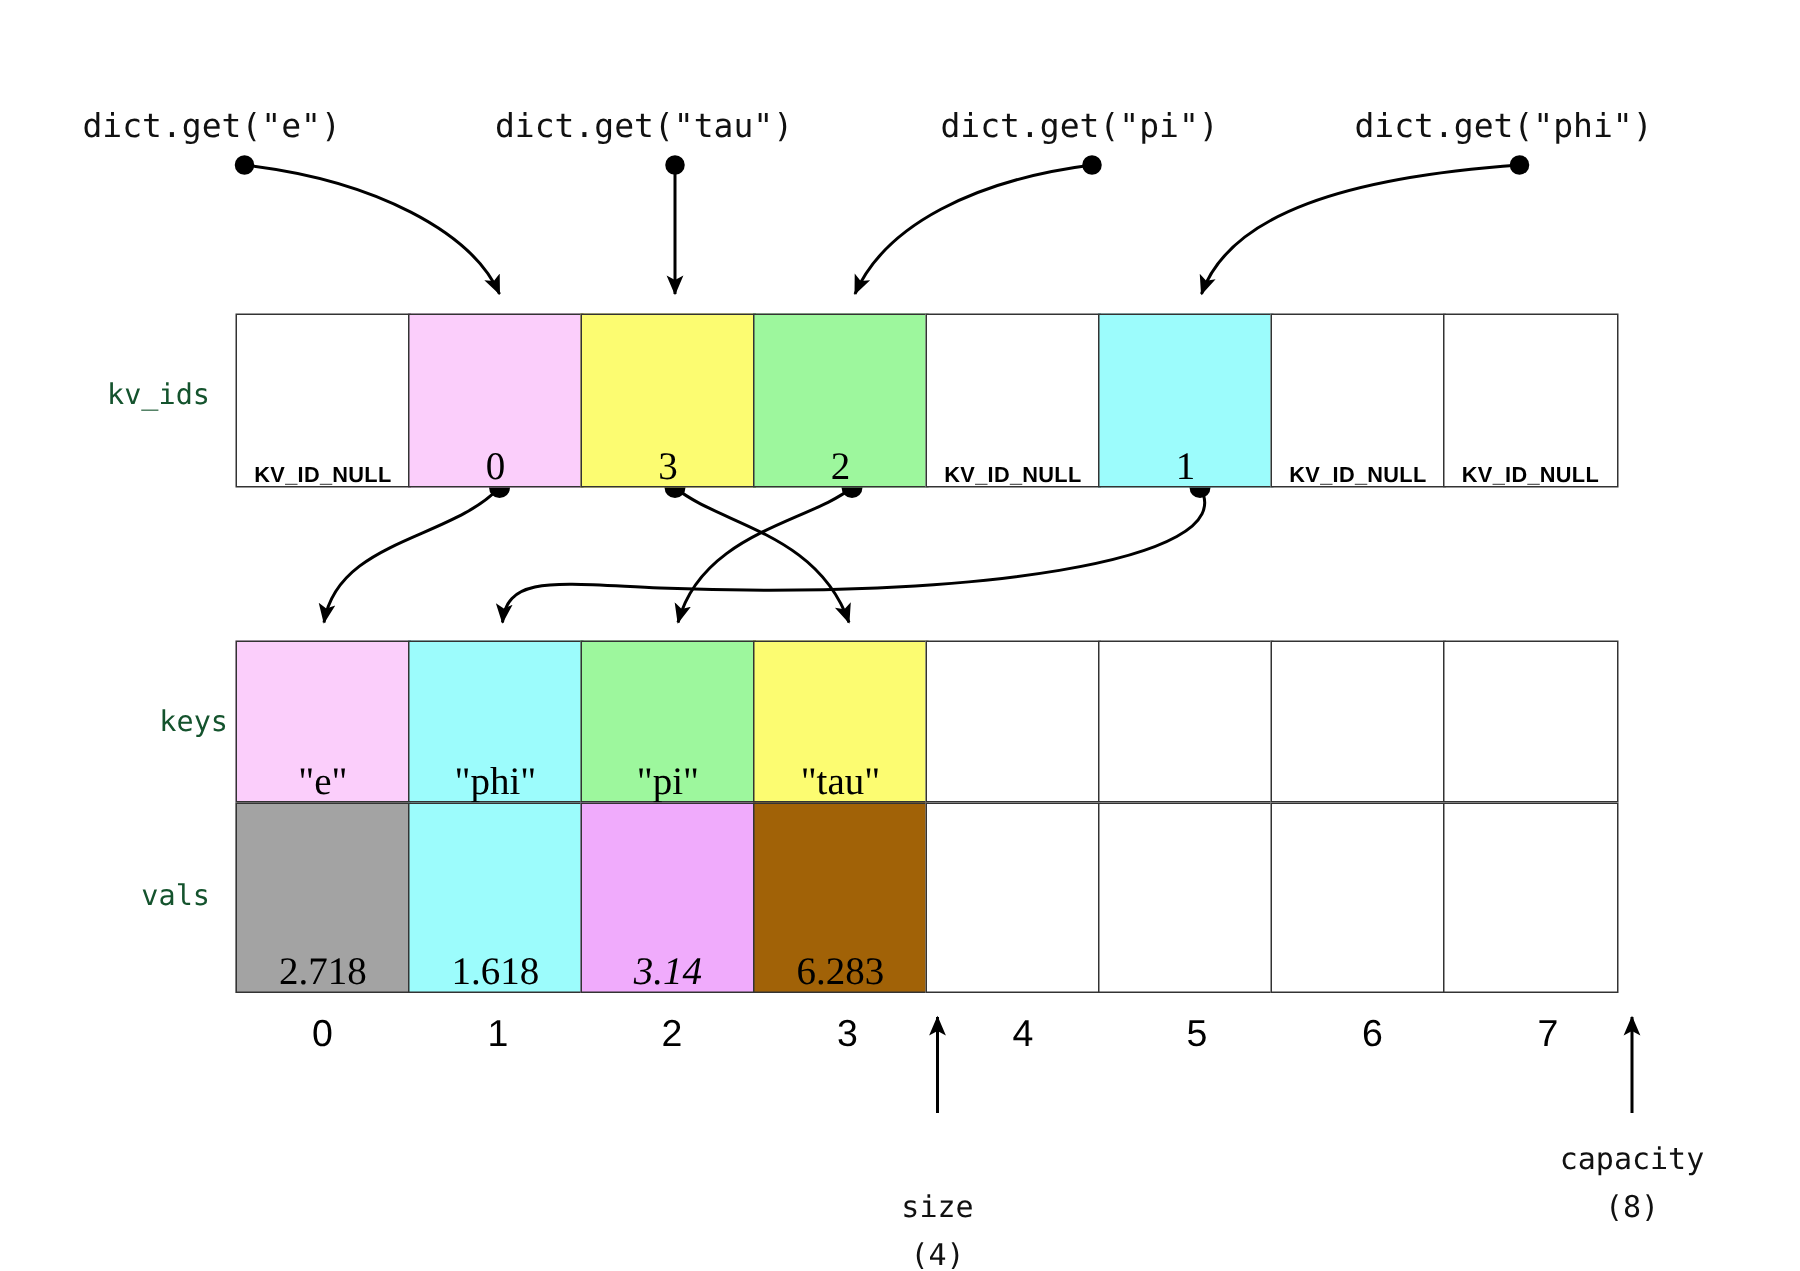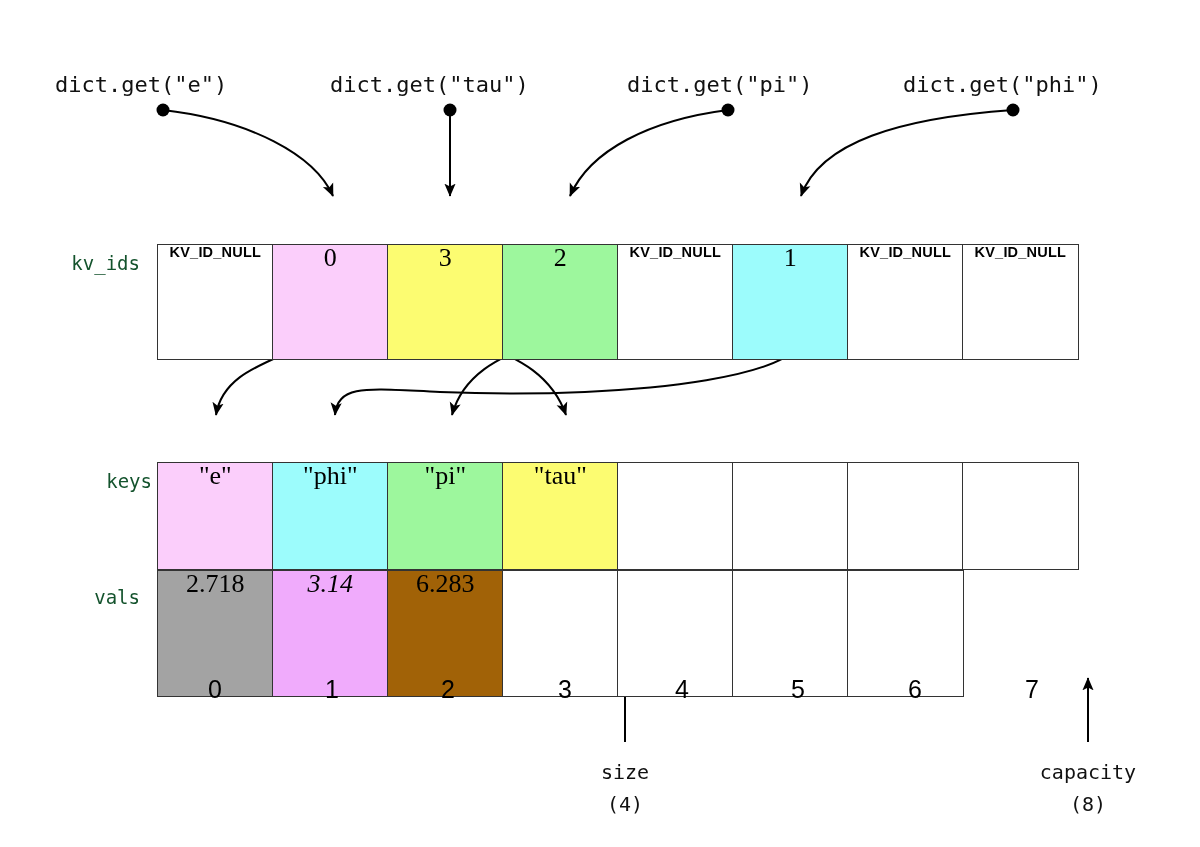--- a/index.html
+++ b/index.html
@@ -52,24 +52,23 @@
   .grid-row {
     position: absolute;
     display: flex;
     box-sizing: border-box;
   }
   .cell {
     box-sizing: border-box;
     border: 1.6px solid #333333;
     margin-right: -1.6px;
     display: flex;
-    align-items: flex-start;
+    align-items: flex-end;
     justify-content: center;
     background: #ffffff;
-    margin-top: 35px;
   }
   .cell:last-child { margin-right: 0; }
   .cell .cell-text {
     font-family: "Liberation Serif", serif;
     font-size: 26px;
     color: #000;
     line-height: 1;
   }
   .cell.null-cell .cell-text {
     font-family: "Liberation Sans", sans-serif;
@@ -215,20 +214,23 @@
     <div class="cell" style="width:116.6px;height:108px;background:#ffffff;">
         <span class="cell-text"></span>
       </div>
   </div>
 
   <div class="row-label" style="left:0px; top:586px; width:140px;">vals</div>
 
   <div class="grid-row" id="vals-row" style="left:157px; top:535px; width:933px; height:127px;">
     <div class="cell" style="width:116.6px;height:127px;background:#a3a3a3;">
         <span class="cell-text">2.718</span>
+      </div>
+    <div class="cell" style="width:116.6px;height:127px;background:#9cfcfc;">
+        <span class="cell-text">1.618</span>
       </div>
     <div class="cell" style="width:116.6px;height:127px;background:#f0abfc;font-style:italic;">
         <span class="cell-text">3.14</span>
       </div>
     <div class="cell" style="width:116.6px;height:127px;background:#a16207;">
         <span class="cell-text">6.283</span>
       </div>
     <div class="cell" style="width:116.6px;height:127px;background:#ffffff;">
         <span class="cell-text"></span>
       </div>
@@ -245,21 +247,21 @@
 
   <div class="index-label" style="left:195px; top:675px;">0</div>
   <div class="index-label" style="left:312px; top:675px;">1</div>
   <div class="index-label" style="left:428px; top:675px;">2</div>
   <div class="index-label" style="left:545px; top:675px;">3</div>
   <div class="index-label" style="left:662px; top:675px;">4</div>
   <div class="index-label" style="left:778px; top:675px;">5</div>
   <div class="index-label" style="left:895px; top:675px;">6</div>
   <div class="index-label" style="left:1012px; top:675px;">7</div>
 
-  <div class="annot" style="left:545px; top:760px; width:160px;">
+  <div class="annot" style="left:545px; top:792px; width:160px;">
     <span>size</span>
     <span class="annot-sub">(4)</span>
   </div>
 
   <div class="annot" style="left:1008px; top:760px; width:160px;">
     <span>capacity</span>
     <span class="annot-sub">(8)</span>
   </div>
 
 </div>

